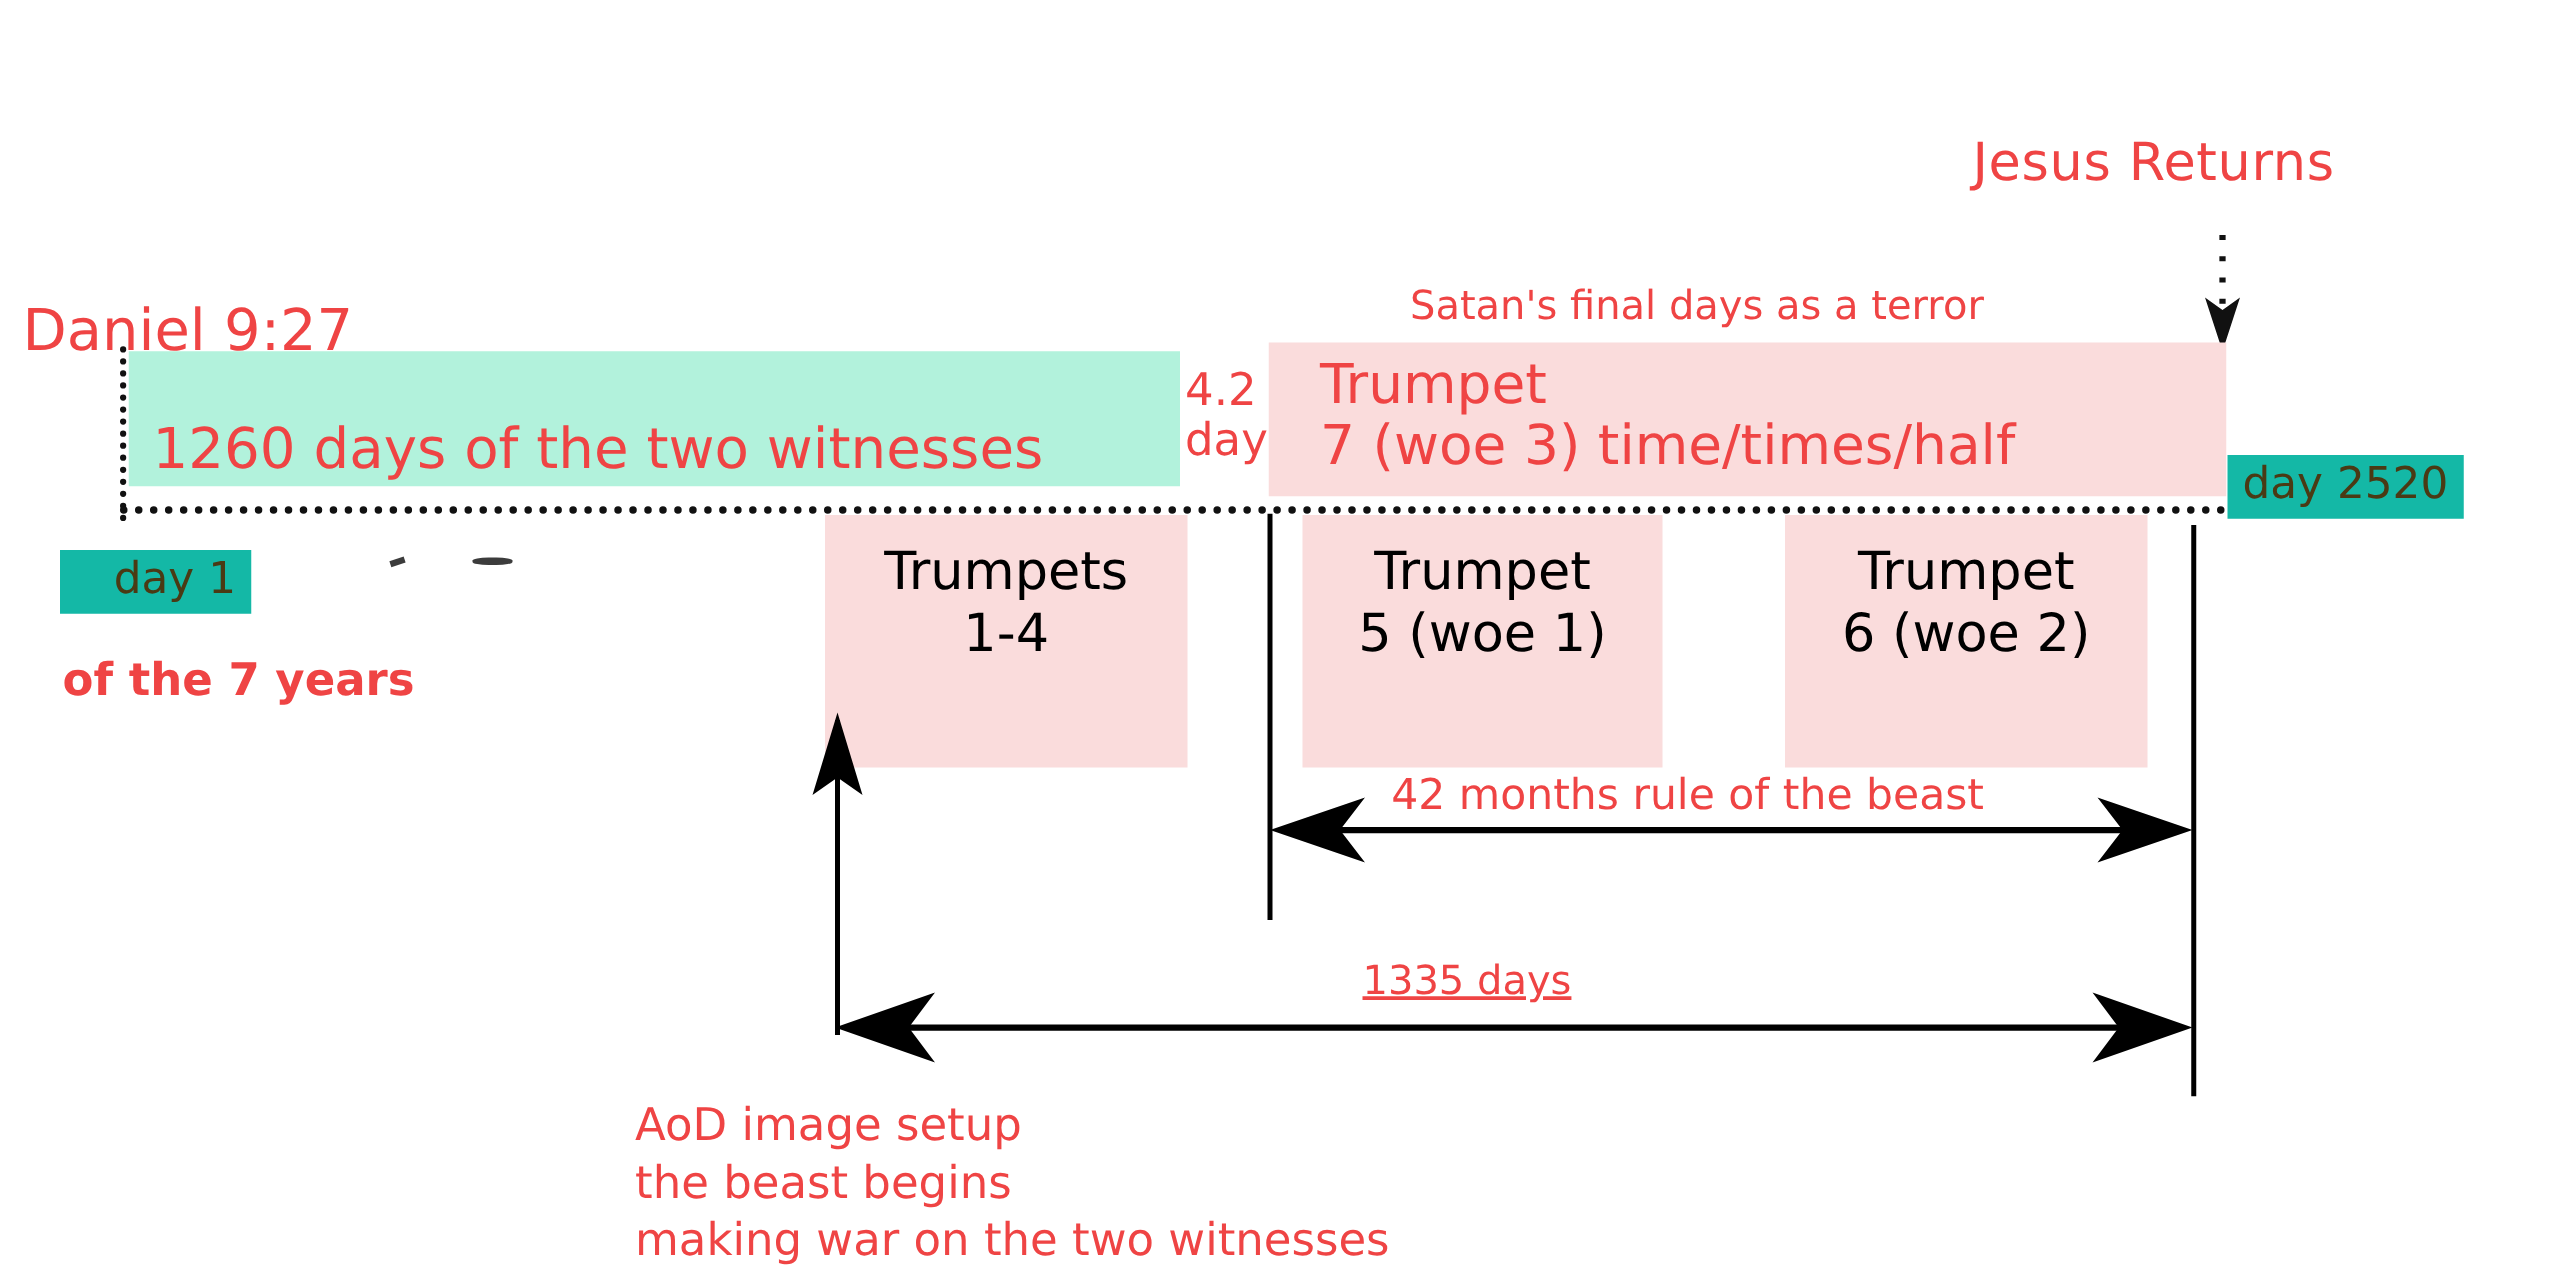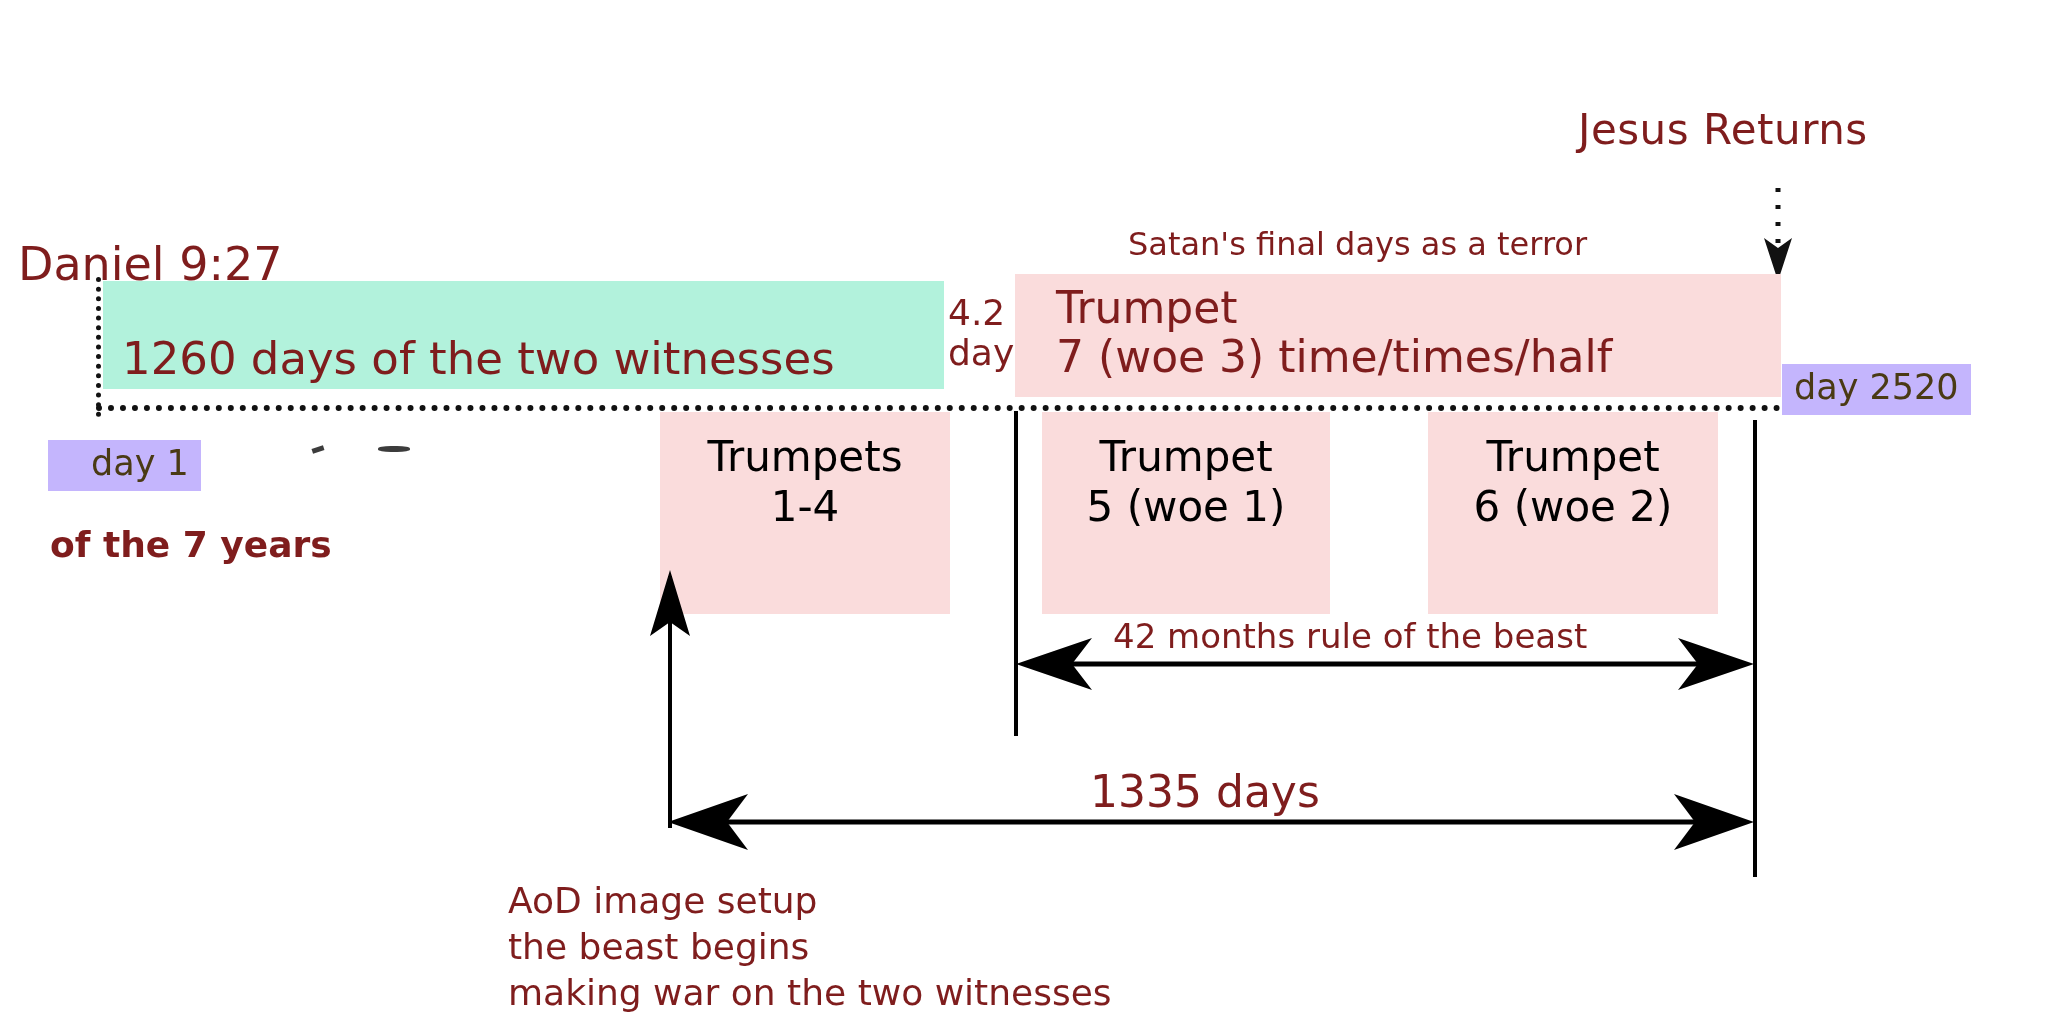--- a/index.html
+++ b/index.html
@@ -12,21 +12,21 @@
   }
   #stage {
     position: relative;
     width: 2048px;
     height: 1030px;
     background: #ffffff;
     overflow: hidden;
   }
   .abs { position: absolute; }
   .txt {
-    color: #7f1d1d;
+    color: #ef4444;
     white-space: pre;
     line-height: 1.12;
   }
 
   
   #daniel-927 {
     left: 18px; top: 200px;
     font-size: 46px;
     margin-top: 39px;
   }
@@ -87,21 +87,21 @@
   }
 
   
   #jesus-arrow {
     left: 1758px; top: 186px;
     width: 40px; height: 95px;
   }
 
   
   .daybadge {
-    background: #c4b5fd;
+    background: #14b8a6;
     color: #4a3a14;
     font-size: 35px;
     padding: 4px 12px 8px 12px;
   }
   #day1-badge { left: 48px; top: 440px; padding-left: 43px; }
   #day2520-badge { left: 1782px; top: 364px; }
 
   #of-7-years {
     left: 50px; top: 525px;
     font-size: 36px;
@@ -145,21 +145,22 @@
   
   #arrow-layer { left: 0; top: 0; width: 2048px; height: 1030px; pointer-events: none; }
 
   
   #beast-42-months {
     left: 1113px; top: 617px;
     font-size: 34px;
   }
   #days1335 {
     left: 1090px; top: 767px;
-    font-size: 44px;
+    font-size: 32px;
+    text-decoration: underline;
   }
   #daniel-1212 {
     left: 1075px; top: 832px;
     font-size: 36px;
   }
 
   
   #aod-note {
     left: 508px; top: 878px;
     font-size: 36px;

